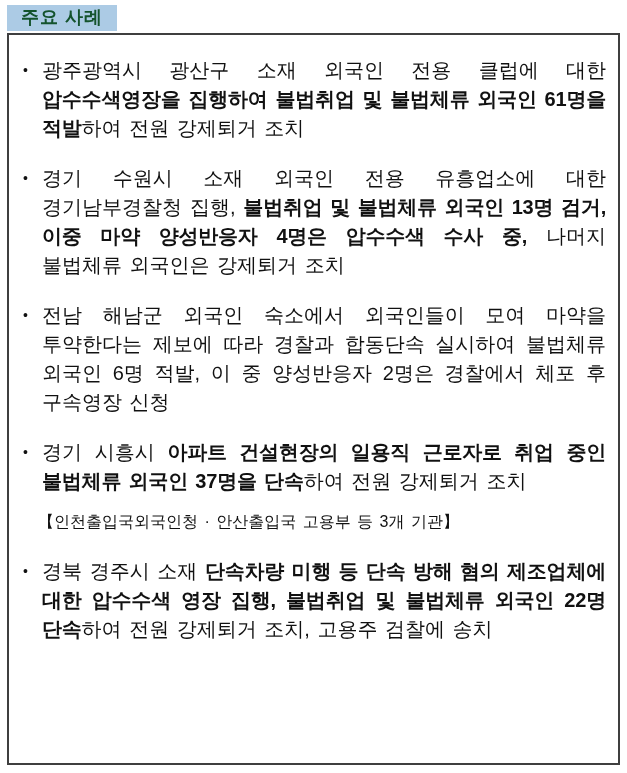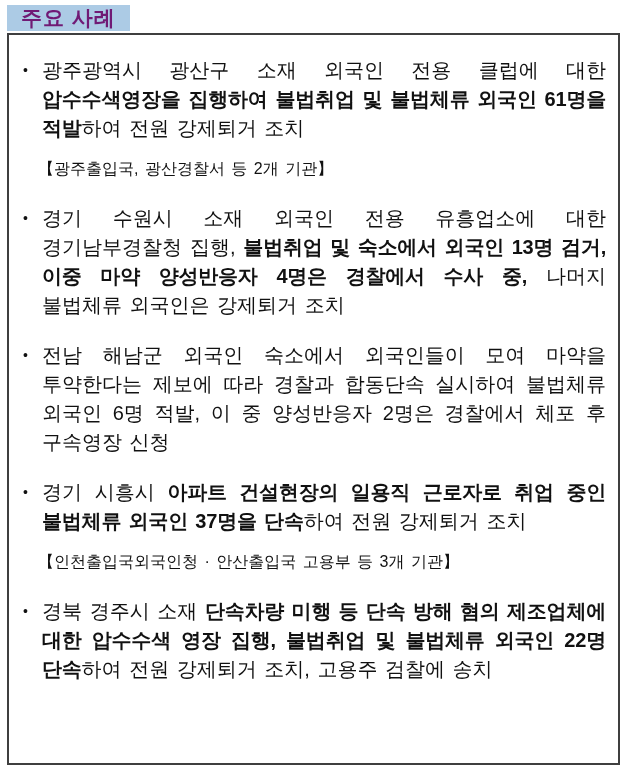--- a/index.html
+++ b/index.html
@@ -18,26 +18,26 @@
   }
   .page {
     position: relative;
     width: 627px;
     height: 773px;
     padding: 5px 7px 0 7px;
   }
   .tab {
     display: inline-block;
     background: var(--header-bg);
-    font-size: 21px;
+    font-size: 18px;
     font-weight: 700;
     letter-spacing: 1px;
     padding: 3px 14px 4px 14px;
     line-height: 19px;
-    color: #701a75;
+    color: #14532d;
   }
   .box {
     border: 2px solid var(--box-border);
     margin-top: 2px;
     width: 613px;
     height: 732px;
     padding: 21px 12px 10px 12px;
     overflow: hidden;
   }
   .case { margin-bottom: 21px; }
@@ -70,26 +70,25 @@
 
 <div class="page">
   <div class="tab">주요 사례</div>
   <div class="box">
     <div id="cases-container">
         <div class="case">
           <div class="case-para">
             <span class="bullet">•</span>
             <div class="case-text"><span>광주광역시 광산구 소재 외국인 전용 클럽에 대한 </span><b>압수수색영장을 집행하여 불법취업 및 불법체류 외국인 61명을 적발</b><span>하여 전원 강제퇴거 조치</span></div>
           </div>
-          <div class="agency">【광주출입국, 광산경찰서 등 2개 기관】</div>
         </div>
         <div class="case">
           <div class="case-para">
             <span class="bullet">•</span>
-            <div class="case-text"><span>경기 수원시 소재 외국인 전용 유흥업소에 대한 경기남부경찰청 집행, </span><b>불법취업 및 숙소에서 외국인 13명 검거, 이중 마약 양성반응자 4명은 경찰에서 수사 중,</b><span> 나머지 불법체류 외국인은 강제퇴거 조치</span></div>
+            <div class="case-text"><span>경기 수원시 소재 외국인 전용 유흥업소에 대한 경기남부경찰청 집행, </span><b>불법취업 및 불법체류 외국인 13명 검거, 이중 마약 양성반응자 4명은 압수수색 수사 중,</b><span> 나머지 불법체류 외국인은 강제퇴거 조치</span></div>
           </div>
         </div>
         <div class="case">
           <div class="case-para">
             <span class="bullet">•</span>
             <div class="case-text"><span>전남 해남군 외국인 숙소에서 외국인들이 모여 마약을 투약한다는 제보에 따라 경찰과 합동단속 실시하여 불법체류 외국인 6명 적발, 이 중 양성반응자 2명은 경찰에서 체포 후 구속영장 신청</span></div>
           </div>
         </div>
         <div class="case">
           <div class="case-para">

